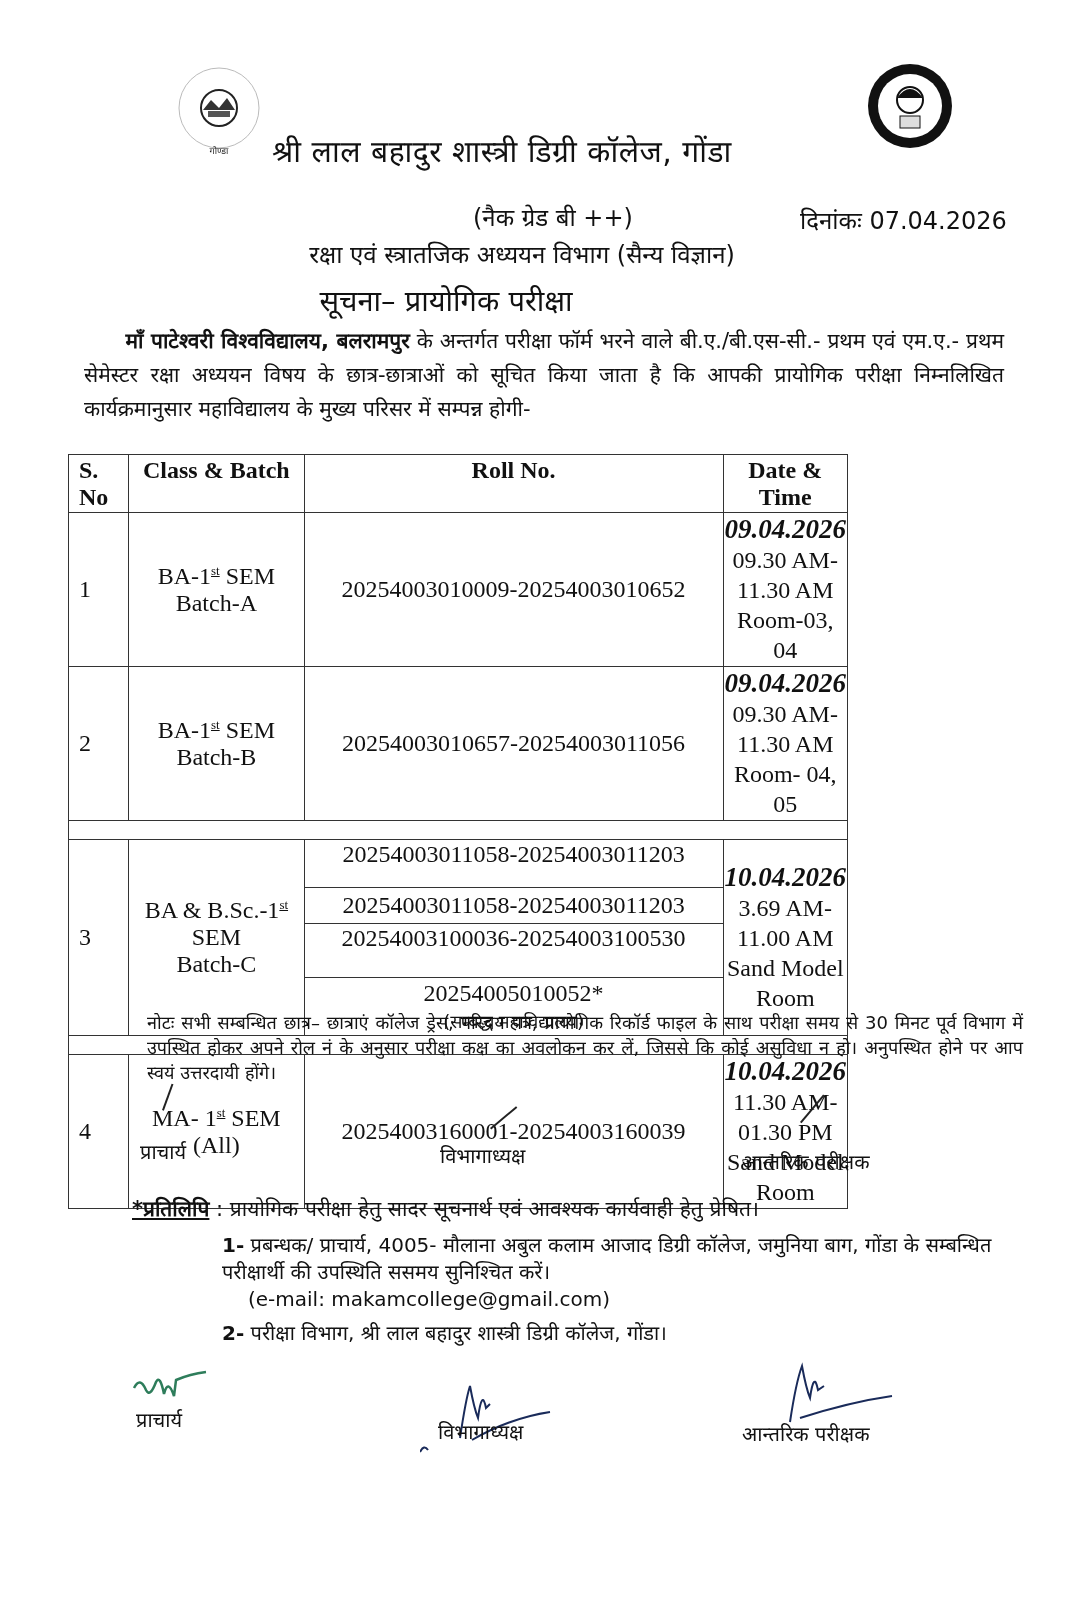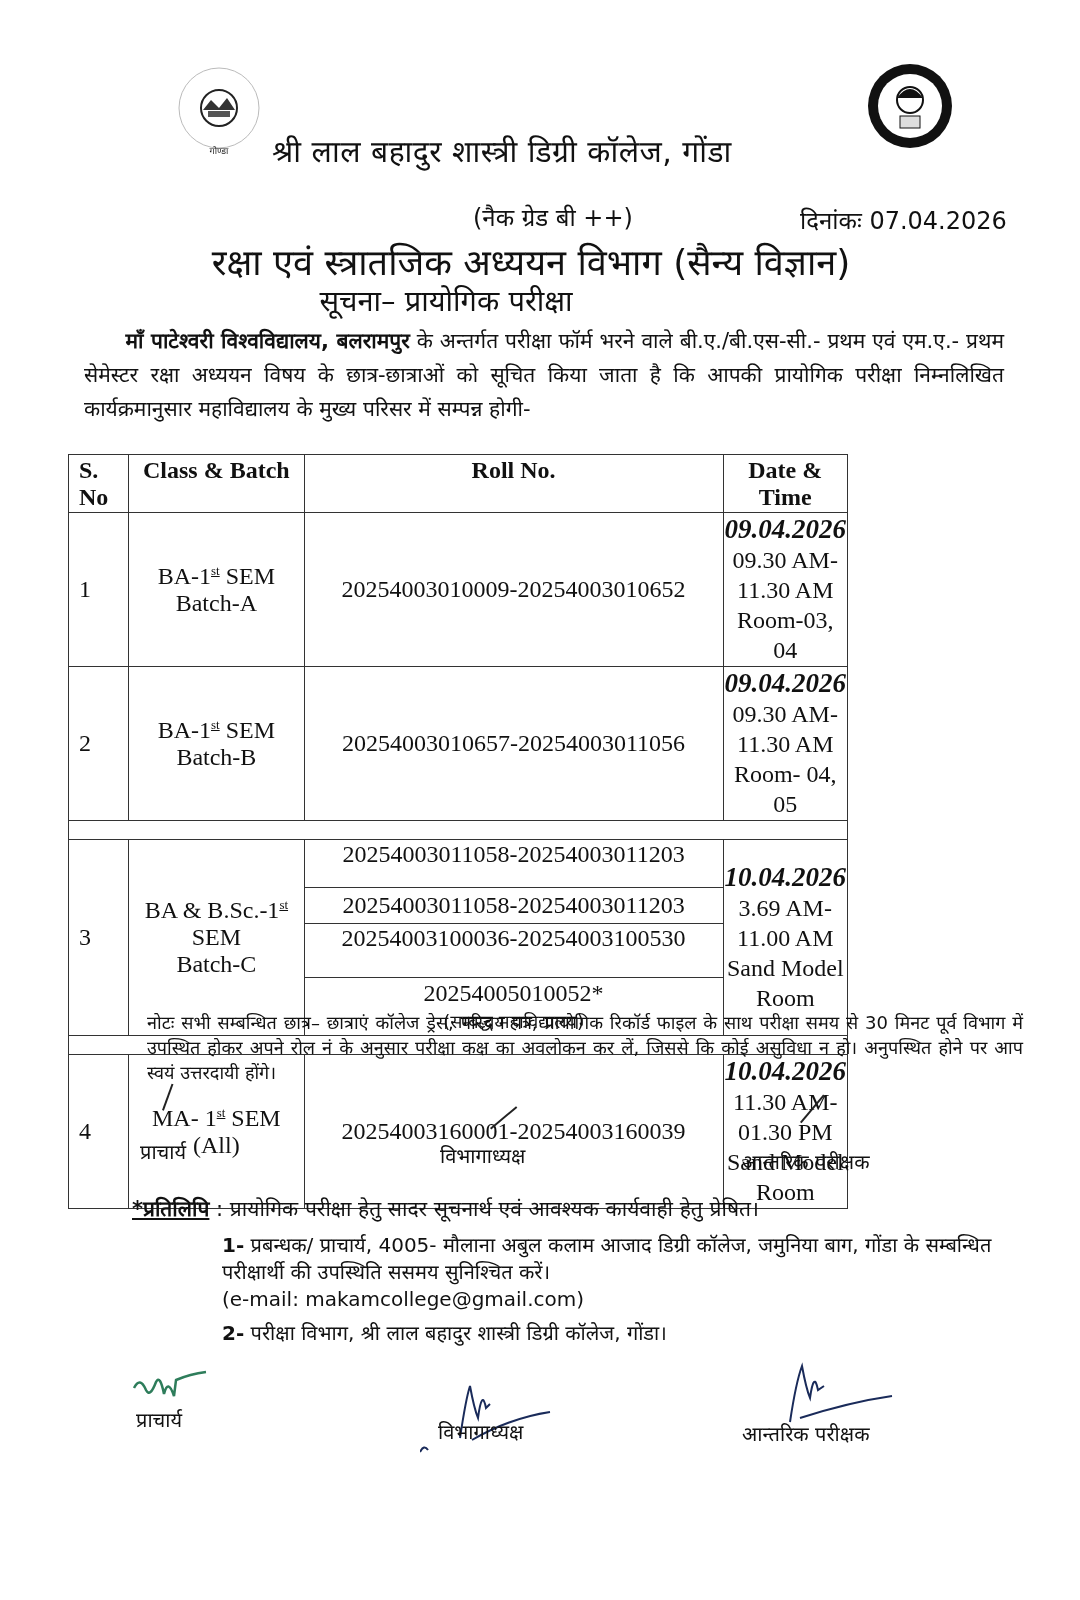--- a/index.html
+++ b/index.html
@@ -4,21 +4,21 @@
 <style>
   html, body { margin: 0; padding: 0; background: #ffffff; }
   body { width: 1080px; height: 1600px; position: relative; overflow: hidden; color: #111; font-family: "Liberation Serif", "DejaVu Serif", serif; }
   .abs { position: absolute; }
   .hi { font-family: "DejaVu Sans", "Liberation Sans", sans-serif; }
   .logo-left { left: 176px; top: 58px; width: 86px; height: 100px; }
   .logo-right { left: 864px; top: 58px; width: 92px; height: 96px; }
   .college { left: 272px; top: 130px; font-size: 30px; letter-spacing: 0.5px; text-align: center; }
   .grade { left: 432px; top: 200px; font-size: 24px; margin-left: 41px; }
   .date { left: 800px; top: 203px; font-size: 24px; }
-  .dept { left: 13px; width: 1036px; top: 237px; text-align: center; font-size: 36px; }
+  .dept { left: 4px; width: 1036px; top: 237px; text-align: center; font-size: 24px; }
   .notice { left: 0; width: 892px; top: 280px; text-align: center; font-size: 29px; }
   .para { left: 84px; width: 920px; top: 324px; font-size: 21px; line-height: 34px; text-align: justify; }
   .para b { font-weight: bold; }
   table.sched { position: absolute; left: 68px; top: 428px; width: 780px; border-collapse: collapse; font-size: 24px; margin-top: 26px; }
   table.sched td, table.sched th { border: 1.5px solid #333; }
   table.sched th { font-weight: bold; height: 50px; vertical-align: top; padding-top: 2px; }
   .c-sno { width: 50px; text-align: left; padding-left: 10px; }
   .c-cls { width: 182px; text-align: center; }
   .c-roll { width: 440px; text-align: center; }
   .c-dt { text-align: center; }
@@ -161,21 +161,21 @@
 <div class="abs sig1 hi" style="left:140px">प्राचार्य</div>
 <div class="abs sig1 hi" style="left:440px;top:1142px">विभागाध्यक्ष</div>
 <div class="abs sig1 hi" style="left:742px;top:1148px">आन्तरिक परीक्षक</div>
 
 <div class="abs copy hi">
   <u>*प्रतिलिपि</u><span> : प्रायोगिक परीक्षा हेतु सादर सूचनार्थ एवं आवश्यक कार्यवाही हेतु प्रेषित।</span>
 </div>
 
 <div class="abs list hi" style="top:1232px">
   <b>1-</b>&nbsp;<span>प्रबन्धक/ प्राचार्य, 4005- मौलाना अबुल कलाम  आजाद डिग्री कॉलेज, जमुनिया बाग, गोंडा के सम्बन्धित परीक्षार्थी की उपस्थिति ससमय सुनिश्चित करें।</span><br>
-  <span style="">(e-mail: makamcollege@gmail.com)</span>
+  <span style="margin-left:26px">(e-mail: makamcollege@gmail.com)</span>
 </div>
 <div class="abs list hi" style="top:1320px">
   <b>2-</b>&nbsp;<span>परीक्षा विभाग, श्री लाल बहादुर शास्त्री डिग्री कॉलेज, गोंडा।</span>
 </div>
 
 <div class="abs" style="left:130px;top:1368px">
   <svg width="80" height="40" viewBox="0 0 80 40">
       <path d="M4 20 Q10 8 16 22 Q20 30 26 14 Q30 6 34 26 Q38 10 44 28 L46 12 Q60 6 76 4" fill="none" stroke="#2e7d5b" stroke-width="2.5"></path>
     </svg>
 </div>

